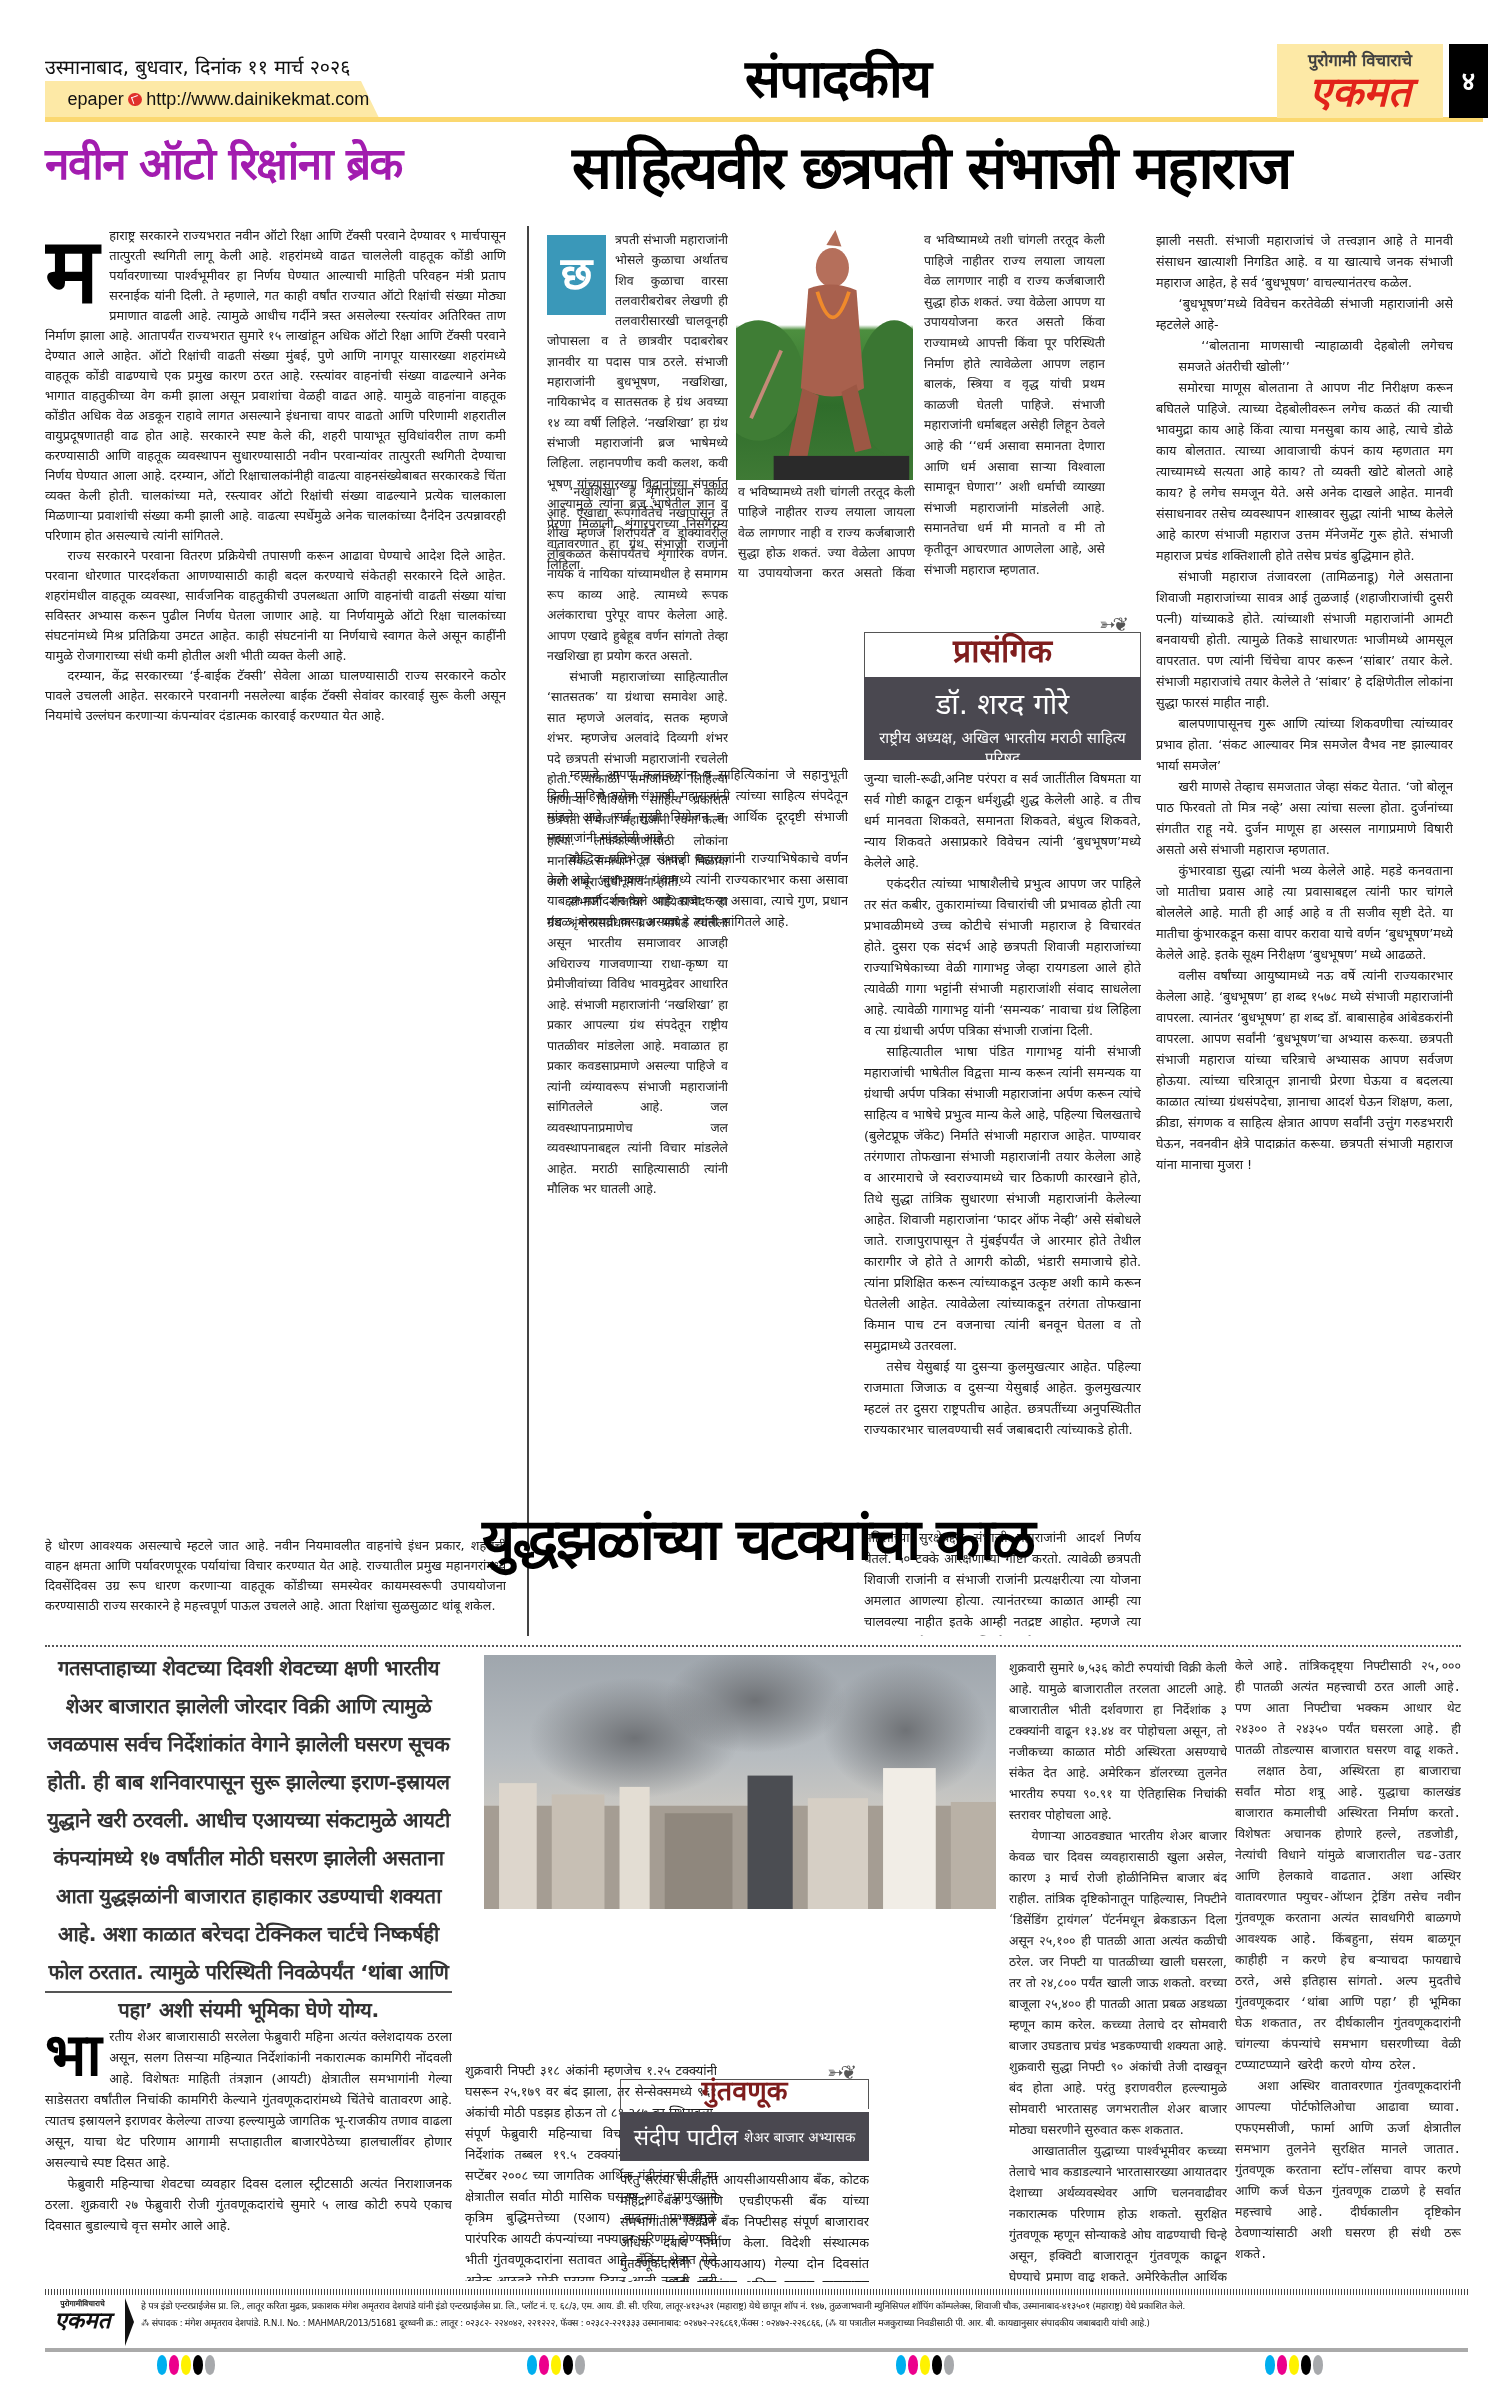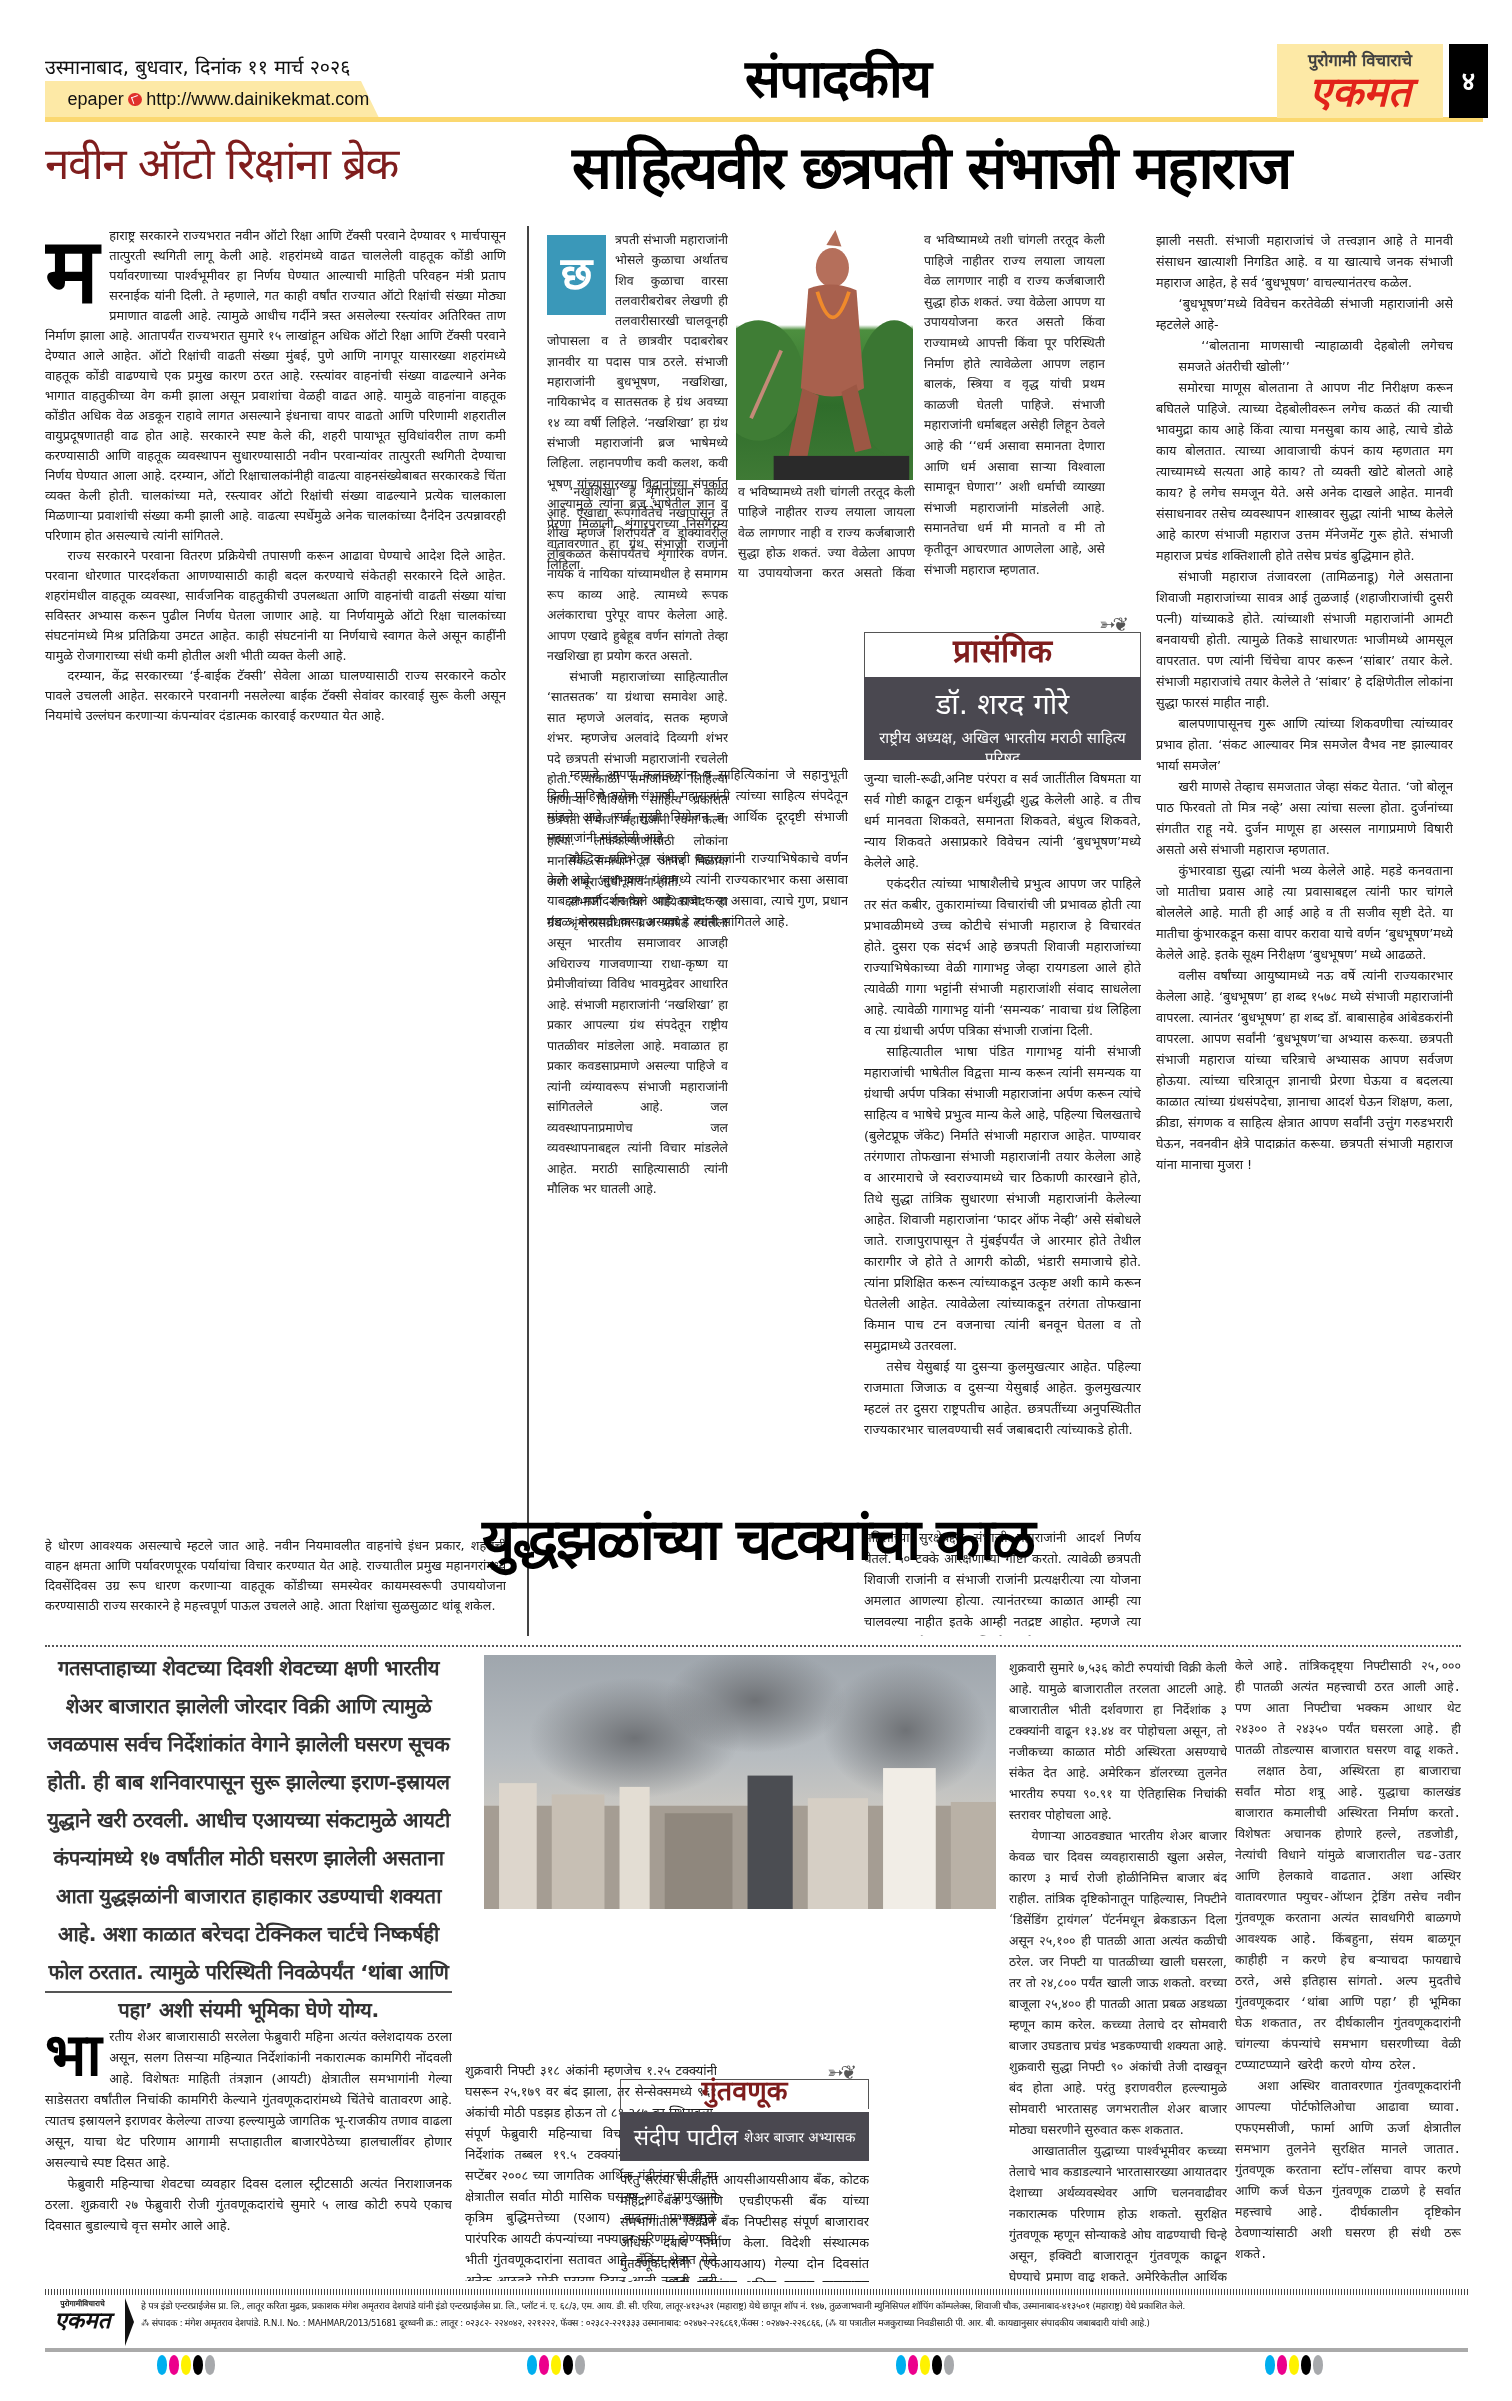--- a/index.html
+++ b/index.html
@@ -14,21 +14,21 @@
   .mh-epaper .dot { width: 13.6px; height: 13.6px; border-radius: 50%; background: #e0312b; display: inline-block; position: relative; }
   .mh-epaper .dot::after { content: ""; position: absolute; left: 3.8px; top: 3px; width: 6px; height: 6px; border-left: 1.5px solid #fff; border-top: 1.5px solid #fff; transform: rotate(-20deg); }
   .mh-rule { position: absolute; left: 0; top: 72px; width: 1438px; height: 4.5px; background: #fbd870; }
   .mh-section { position: absolute; left: 700px; top: 0; font-size: 53px; font-weight: bold; line-height: 68px; color: #000; font-family: "DejaVu Sans", sans-serif; letter-spacing: -1.5px; }
   .mh-logo { position: absolute; left: 1232px; top: -1.5px; width: 166px; height: 74px; background: #fde9a6; text-align: center; }
   .mh-logo .tag { font-size: 16.6px; color: #404040; font-weight: bold; margin-top: 4.5px; font-family: "DejaVu Serif", serif; }
   .mh-logo .brand { font-size: 41px; color: #e2231a; font-weight: bold; font-style: italic; line-height: 42px; font-family: "DejaVu Serif", serif; }
   .mh-page { position: absolute; left: 1404px; top: -1.5px; width: 39px; height: 74px; background: #000; color: #fff; font-size: 25.6px; font-weight: bold; display: flex; align-items: center; justify-content: center; }
 
   
-  .hl-left { position: absolute; left: 45px; top: 137px; width: 467px; font-size: 44px; font-weight: normal; line-height: 53px; letter-spacing: -1.5px; white-space: nowrap; color: #7f1d1d; }
+  .hl-left { position: absolute; left: 45px; top: 137px; width: 467px; font-size: 44px; font-weight: bold; line-height: 53px; letter-spacing: -1.5px; white-space: nowrap; color: #a21caf; }
   .hl-main { position: absolute; left: 572px; top: 134px; width: 881px; font-size: 59px; font-weight: bold; line-height: 68px; letter-spacing: -2.3px; white-space: nowrap; color: #000; }
 
   .vrule { position: absolute; width: 1.5px; background: #444; }
 
   
   .col { position: absolute; font-size: 13px; line-height: 21px; text-align: justify; color: #1b1b1b; font-family: "DejaVu Serif", serif; overflow: hidden; }
   .col p { text-indent: 22.6px; margin-bottom: 0; }
   .col p.noind { text-indent: 0; }
   .col.sans { font-family: "DejaVu Sans", sans-serif; font-size: 12.4px; }
 

